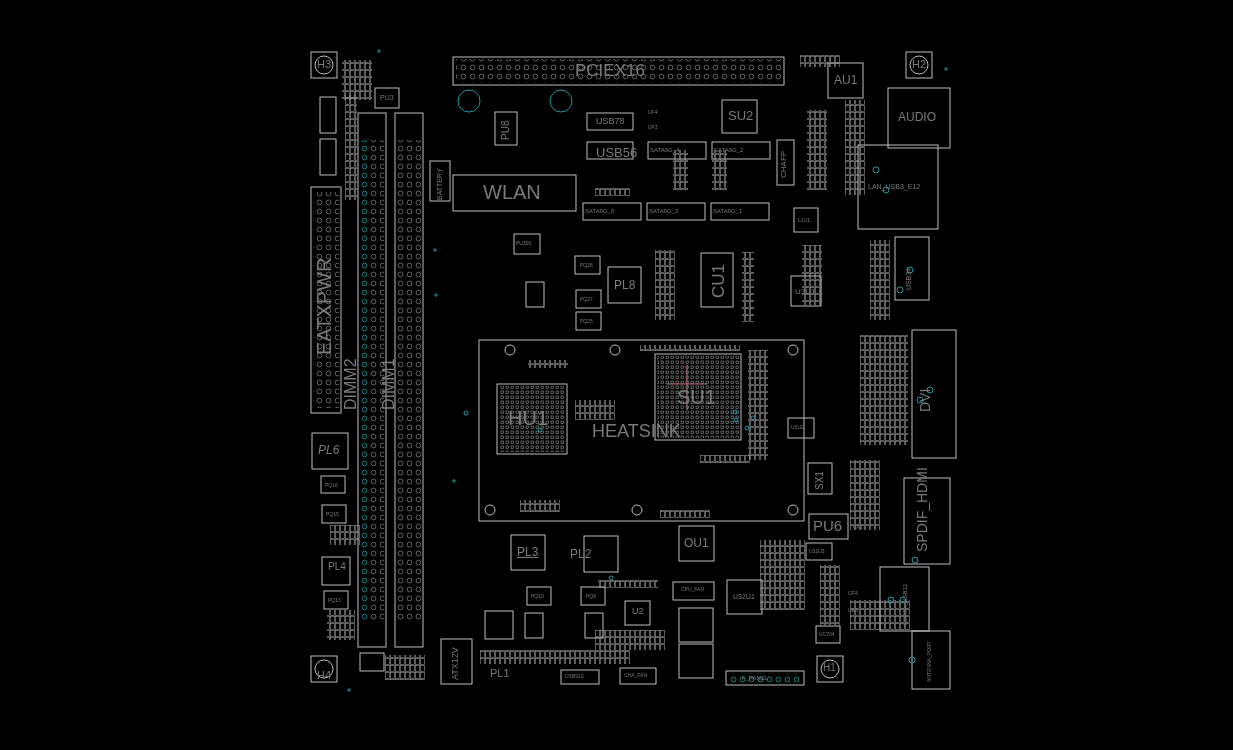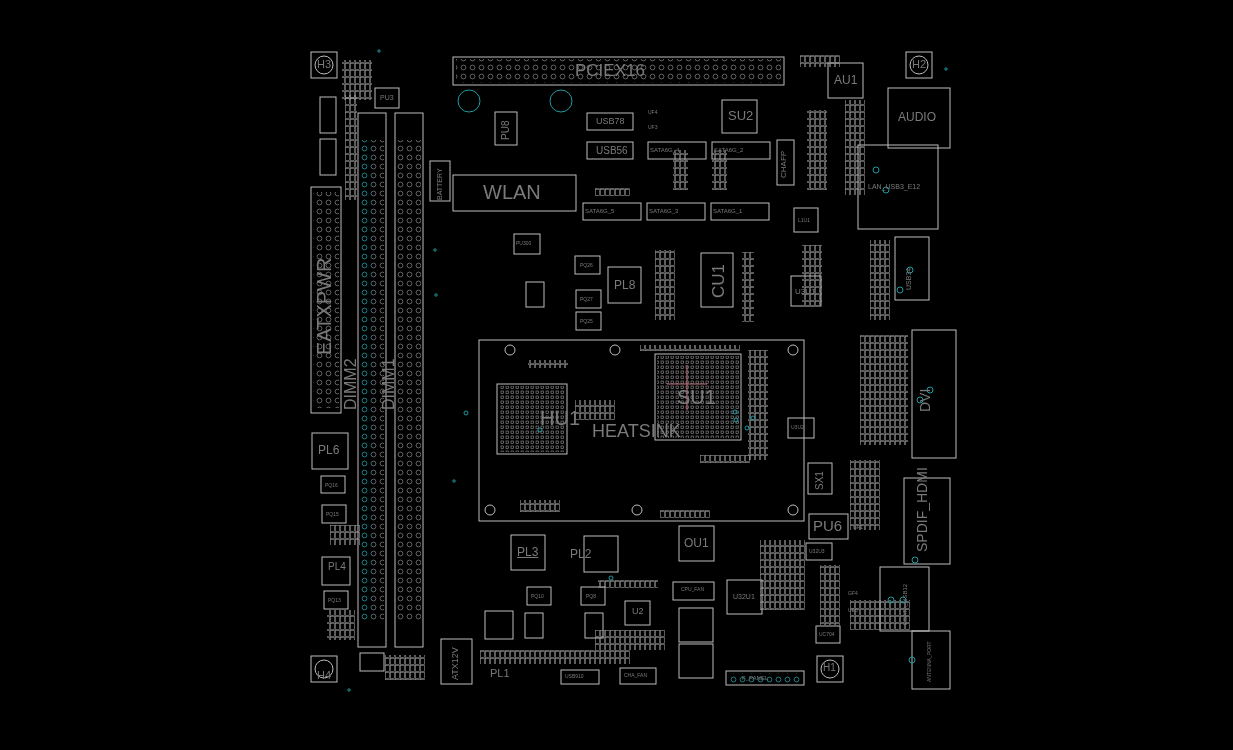--- a/index.html
+++ b/index.html
@@ -238,21 +238,21 @@
 
 
 <div class="lbl" style="left:575px;top:62px;font-size:17px;">PCIEX16</div>
 <div class="lbl" style="left:483px;top:182px;font-size:20px;">WLAN</div>
 <div class="lbl" style="left:343px;top:410px;font-size:16px;transform:rotate(-90deg);transform-origin:left top;">DIMM2</div>
 <div class="lbl" style="left:381px;top:410px;font-size:16px;transform:rotate(-90deg);transform-origin:left top;">DIMM1</div>
 <div class="lbl" style="left:314px;top:355px;font-size:20px;transform:rotate(-90deg);transform-origin:left top;">EATXPWR</div>
 <div class="lbl" style="left:436px;top:200px;font-size:7px;transform:rotate(-90deg);transform-origin:left top;">BATTERY</div>
 <div class="lbl" style="left:451px;top:680px;font-size:9px;transform:rotate(-90deg);transform-origin:left top;">ATX12V</div>
 
-<div class="lbl" style="left:508px;top:408px;font-size:20px;margin-left:32px;">HU1</div>
+<div class="lbl" style="left:508px;top:408px;font-size:20px;">HU1</div>
 <div class="lbl" style="left:677px;top:387px;font-size:20px;">SU1</div>
 <div class="lbl" style="left:592px;top:422px;font-size:18px;">HEATSINK</div>
 <div class="lbl" style="left:728px;top:109px;font-size:13px;">SU2</div>
 <div class="lbl" style="left:834px;top:74px;font-size:12px;">AU1</div>
 <div class="lbl" style="left:710px;top:298px;font-size:17px;transform:rotate(-90deg);transform-origin:left top;">CU1</div>
 <div class="lbl" style="left:684px;top:537px;font-size:12px;">OU1</div>
 <div class="lbl" style="left:813px;top:518px;font-size:15px;">PU6</div>
 <div class="lbl" style="left:501px;top:140px;font-size:10px;transform:rotate(-90deg);transform-origin:left top;">PU8</div>
 <div class="lbl" style="left:815px;top:490px;font-size:10px;transform:rotate(-90deg);transform-origin:left top;">SX1</div>
 <div class="lbl" style="left:632px;top:607px;font-size:9px;">U2</div>
@@ -267,34 +267,34 @@
 <div class="lbl" style="left:648px;top:110px;font-size:5px;">UF4</div>
 <div class="lbl" style="left:648px;top:125px;font-size:5px;">UF3</div>
 <div class="lbl" style="left:853px;top:525px;font-size:5px;">GF1</div>
 <div class="lbl" style="left:848px;top:591px;font-size:5px;">GF4</div>
 <div class="lbl" style="left:848px;top:608px;font-size:5px;">UE3</div>
 
 <div class="lbl" style="left:490px;top:620px;font-size:11px;margin-top:48px;">PL1</div>
 <div class="lbl" style="left:570px;top:548px;font-size:12px;">PL2</div>
 <div class="lbl" style="left:517px;top:546px;font-size:12px;text-decoration:underline;">PL3</div>
 <div class="lbl" style="left:328px;top:562px;font-size:10px;">PL4</div>
-<div class="lbl" style="left:318px;top:444px;font-size:12px;">PL6</div>
+<div class="lbl" style="left:318px;top:444px;font-size:12px;font-style:italic;">PL6</div>
 <div class="lbl" style="left:614px;top:279px;font-size:12px;">PL8</div>
 
 <div class="lbl" style="left:586px;top:594px;font-size:5px;">PQ8</div>
 <div class="lbl" style="left:531px;top:594px;font-size:5px;">PQ10</div>
 <div class="lbl" style="left:328px;top:598px;font-size:5px;">PQ13</div>
 <div class="lbl" style="left:326px;top:512px;font-size:5px;">PQ15</div>
 <div class="lbl" style="left:325px;top:483px;font-size:5px;">PQ16</div>
 <div class="lbl" style="left:580px;top:319px;font-size:5px;">PQ25</div>
 <div class="lbl" style="left:580px;top:263px;font-size:5px;">PQ26</div>
 <div class="lbl" style="left:580px;top:297px;font-size:5px;">PQ27</div>
 
 <div class="lbl" style="left:596px;top:117px;font-size:9px;">USB78</div>
-<div class="lbl" style="left:596px;top:146px;font-size:10px;">USB56</div>
+<div class="lbl" style="left:596px;top:146px;font-size:13px;">USB56</div>
 <div class="lbl" style="left:713px;top:208px;font-size:6px;">SATA6G_1</div>
 <div class="lbl" style="left:714px;top:147px;font-size:6px;">SATA6G_2</div>
 <div class="lbl" style="left:649px;top:208px;font-size:6px;">SATA6G_3</div>
 <div class="lbl" style="left:650px;top:147px;font-size:6px;">SATA6G_4</div>
 <div class="lbl" style="left:585px;top:208px;font-size:6px;">SATA6G_5</div>
 <div class="lbl" style="left:898px;top:111px;font-size:12px;">AUDIO</div>
 <div class="lbl" style="left:868px;top:183px;font-size:7px;">LAN_USB3_E12</div>
 <div class="lbl" style="left:905px;top:290px;font-size:7px;transform:rotate(-90deg);transform-origin:left top;">USB34</div>
 <div class="lbl" style="left:918px;top:412px;font-size:14px;transform:rotate(-90deg);transform-origin:left top;">DVI</div>
 <div class="lbl" style="left:915px;top:552px;font-size:14px;transform:rotate(-90deg);transform-origin:left top;">SPDIF_HDMI</div>

